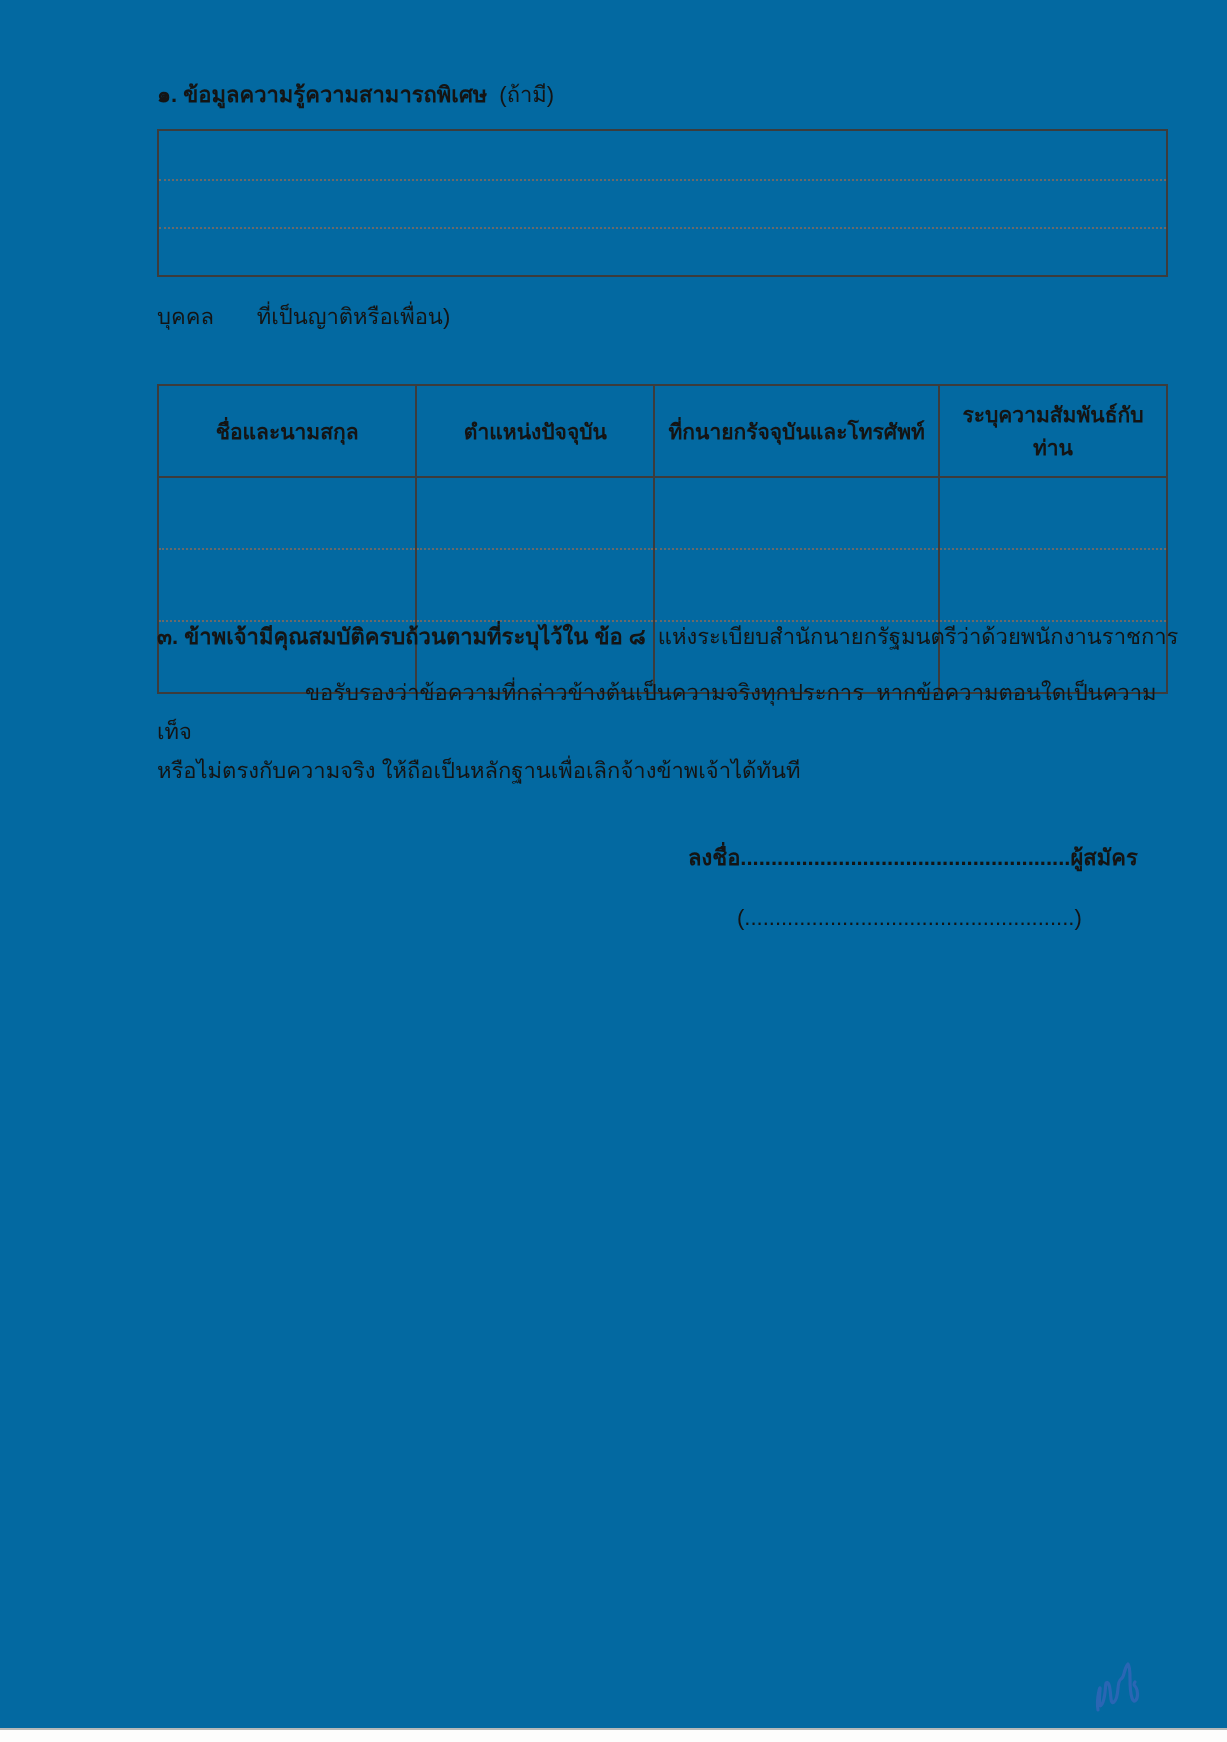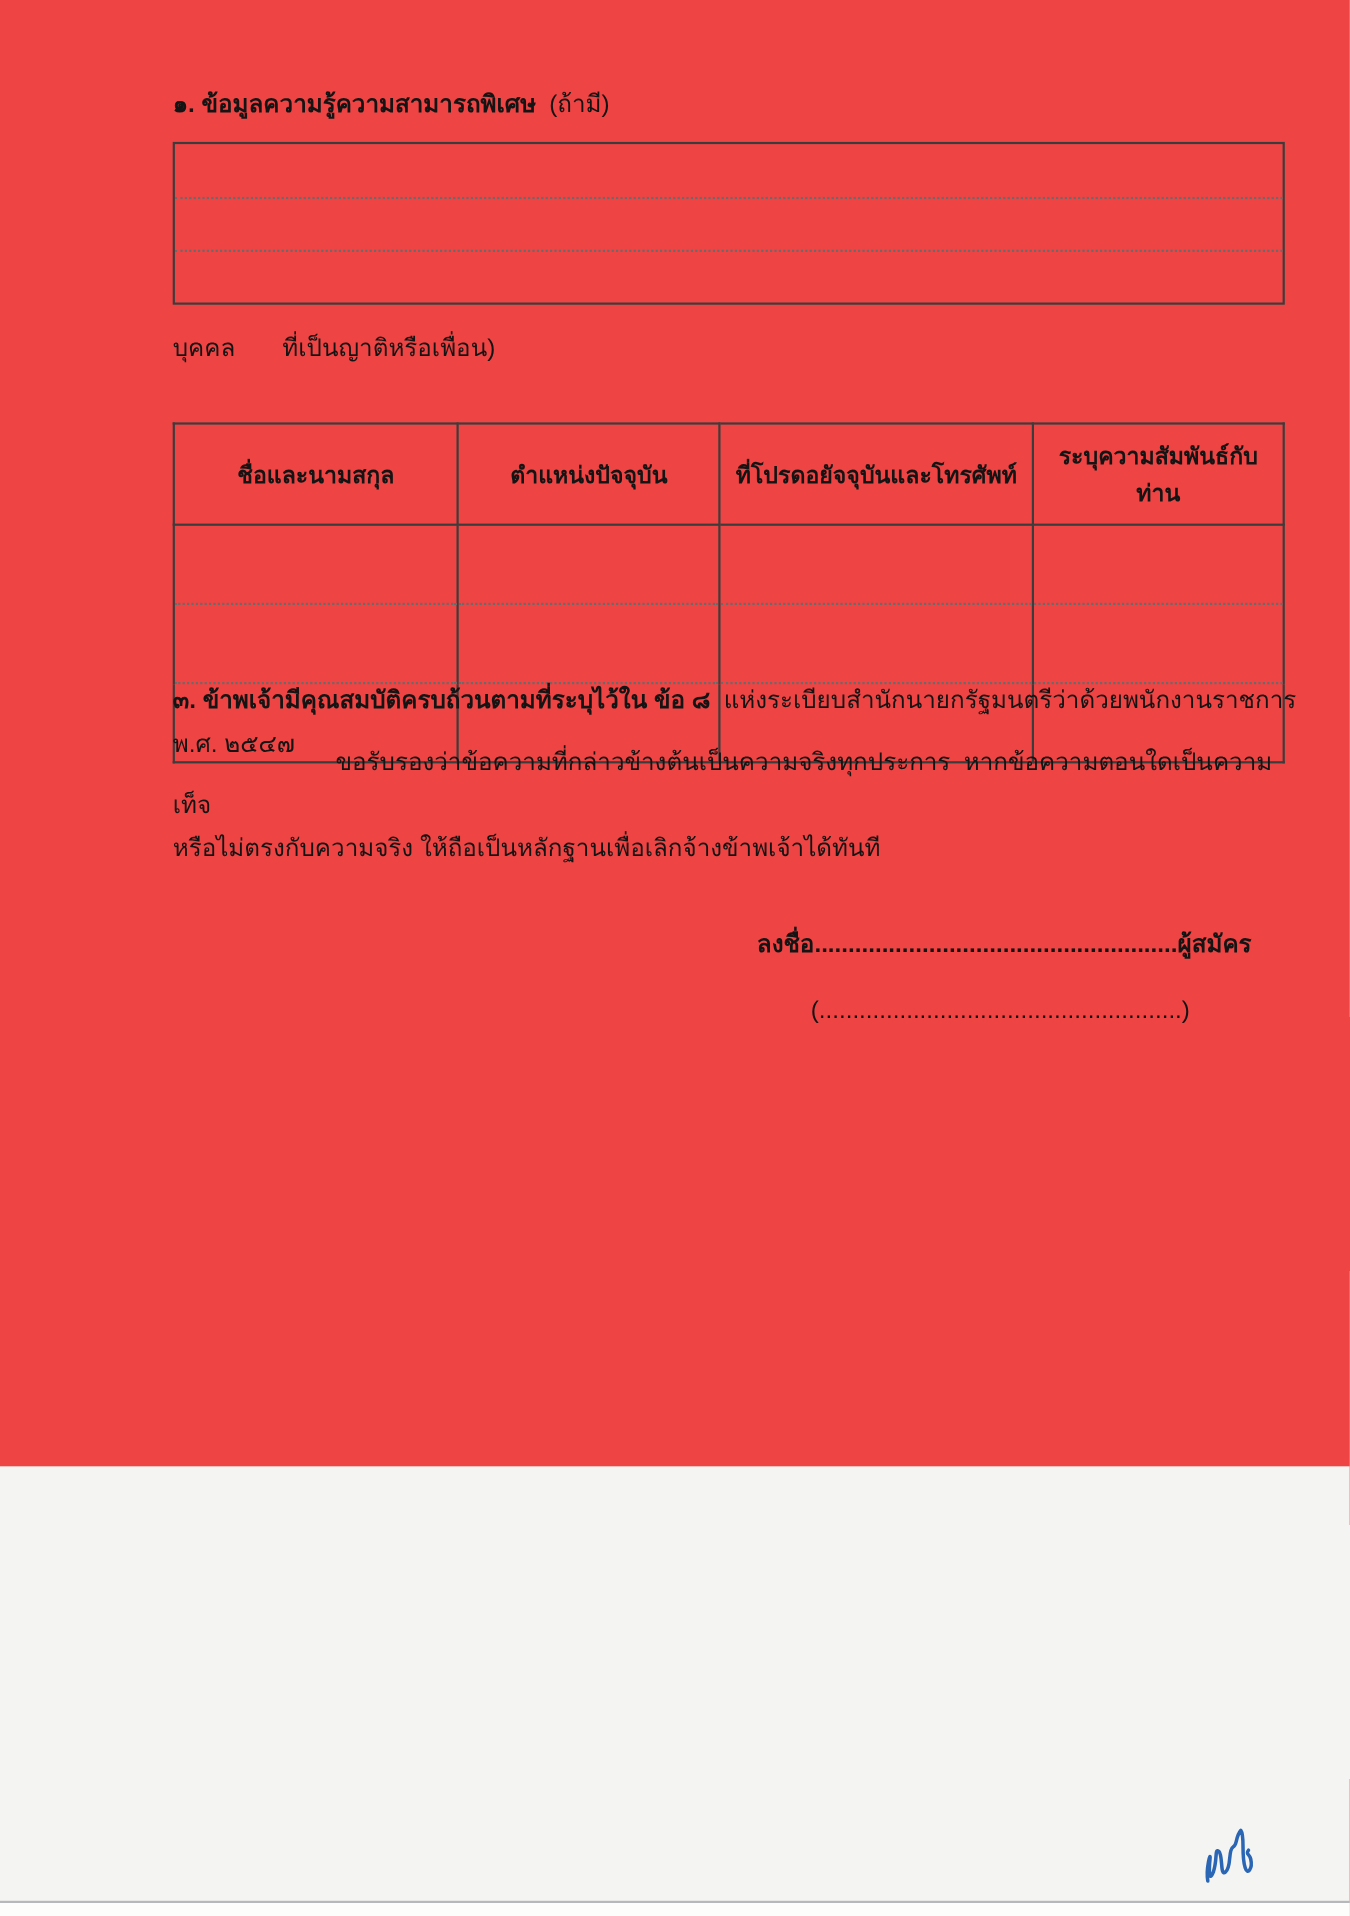--- a/index.html
+++ b/index.html
@@ -5,22 +5,22 @@
   html,body{margin:0;padding:0;}
   body{
     width:1227px;height:1742px;
     background:#f4f4f2;
     font-family:"Liberation Sans", sans-serif;
     color:#141414;
     position:relative;
     overflow:hidden;
   }
   .page{
-    position:absolute;left:0;top:0;width:1227px;height:1333px;
-    background:#ef4444;
+    position:absolute;left:0;top:0;width:1227px;height:1728px;
+    background:#0369a1;
   }
   .page-edge{
     position:absolute;left:0;top:1728px;width:1227px;height:2px;
     background:#b5b9b9;
   }
   .page-below{
     position:absolute;left:0;top:1730px;width:1227px;height:12px;
     background:#fdfdfc;
   }
   .abs{position:absolute;}
@@ -84,21 +84,21 @@
     <colgroup>
       <col style="width:25.6%">
         <col style="width:23.6%">
         <col style="width:28.2%">
         <col style="width:22.6%">
     </colgroup>
     <thead>
       <tr>
         <th>ชื่อและนามสกุล</th>
         <th>ตำแหน่งปัจจุบัน</th>
-        <th>ที่โปรดอยัจจุบันและโทรศัพท์</th>
+        <th>ที่กนายกรัจจุบันและโทรศัพท์</th>
         <th>ระบุความสัมพันธ์กับท่าน</th>
       </tr>
     </thead>
     <tbody>
       <tr>
         <td></td>
         <td></td>
         <td></td>
         <td></td>
       </tr>
@@ -114,21 +114,20 @@
         <td></td>
         <td></td>
       </tr>
     </tbody>
   </table>
 
   <div class="abs t" style="left:157px;top:617px;line-height:40px;">
     <div>
       <span class="b">๓. ข้าพเจ้ามีคุณสมบัติครบถ้วนตามที่ระบุไว้ใน ข้อ ๘</span><span class="gap2"></span><span>แห่งระเบียบสำนักนายกรัฐมนตรีว่าด้วยพนักงานราชการ</span>
     </div>
-    <div>พ.ศ. ๒๕๔๗</div>
   </div>
 
   <div class="abs para">
     <div><span class="indent"></span><span>ขอรับรองว่าข้อความที่กล่าวข้างต้นเป็นความจริงทุกประการ&nbsp; หากข้อความตอนใดเป็นความเท็จ</span></div>
     <div>หรือไม่ตรงกับความจริง ให้ถือเป็นหลักฐานเพื่อเลิกจ้างข้าพเจ้าได้ทันที</div>
   </div>
 
   <div class="abs t" style="left:688px;top:843px;font-weight:bold;">ลงชื่อ......................................................ผู้สมัคร</div>
   <div class="abs t" style="left:737px;top:903px;">(......................................................)</div>
 

